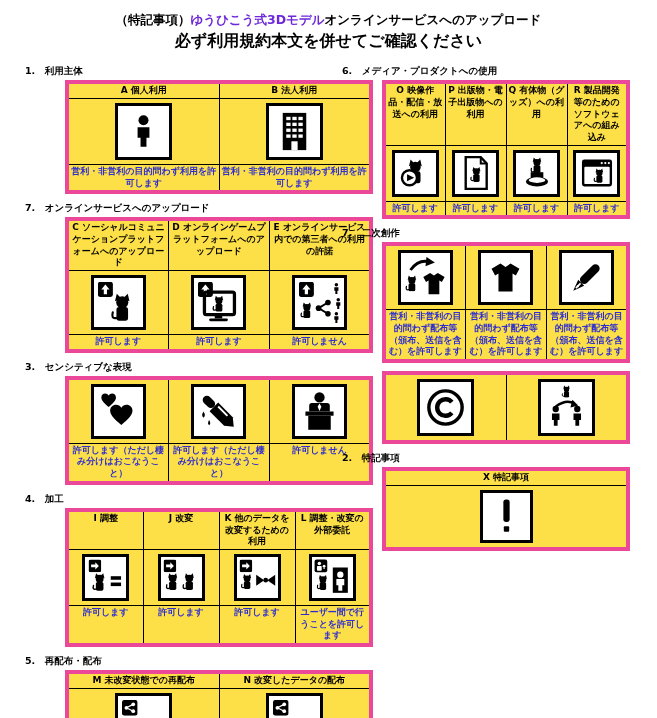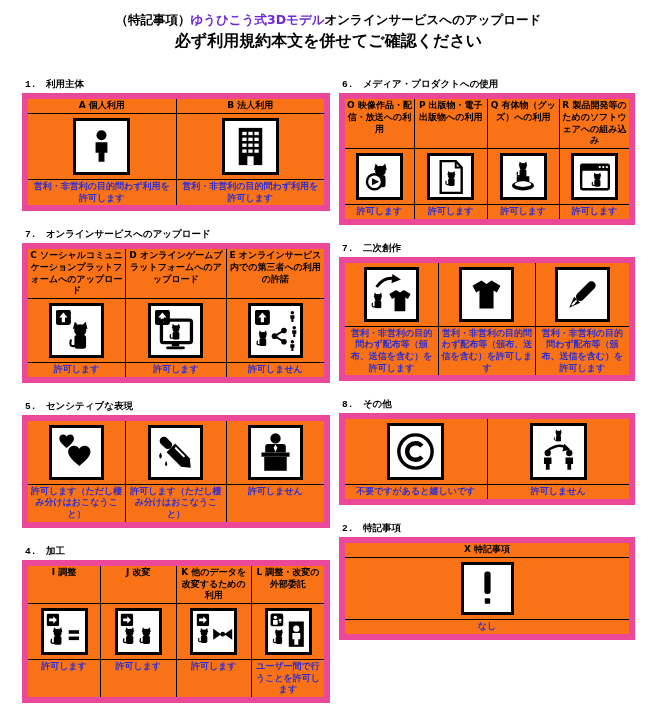--- a/index.html
+++ b/index.html
@@ -5,24 +5,24 @@
   *{box-sizing:border-box;margin:0;padding:0;}
   html,body{background:#fff;}
   body{width:657px;height:718px;overflow:hidden;color:#000;
        font-family:"DejaVu Sans","Liberation Sans",sans-serif;font-weight:bold;}
   .title{text-align:center;font-size:12.5px;margin-top:12px;line-height:1.3;}
   .title .hl{color:#6d28d9;}
   .subtitle{text-align:center;font-size:16px;margin-top:3px;}
   .cols{display:flex;gap:9px;padding:9px 8px 0 22px;align-items:flex-start;}
   .col{flex:0 0 auto;}
   .col.left{width:308px;}
-  .col.right{width:296px;}
+  .col.right{width:248px;}
   .sec{margin-bottom:8px;}
-  .sec-h{font-size:9.5px;margin:17px 0 2px 3px;font-family:Liberation Mono, monospace;}
-  table{width:100%;border-collapse:collapse;border:6px solid #ec4899;table-layout:fixed;background:#f97316;}
+  .sec-h{font-size:9.5px;margin:4px 0 2px 3px;}
+  table{width:100%;border-collapse:collapse;border:4px solid #ec4899;table-layout:fixed;background:#fde047;margin-left:43px;}
   td{border:1px solid #000;text-align:center;padding:1px 2px;font-size:9px;line-height:1.3;}
   tr.hd td{vertical-align:top;}
   tr.ic td{padding:2px 0;}
   tr.st td{color:#2d2dd2;vertical-align:top;}
   .ibox{border:3px solid #000;margin:2px auto;display:flex;align-items:center;justify-content:center;background:#fff;}
   .t2 .ibox{width:57px;height:57px;}
   .t3 .ibox{width:55px;height:55px;}
   .t4 .ibox{width:47px;height:47px;}
   .t1 .ibox{width:53px;height:53px;}
   svg.ig{display:block;color:#000;fill:currentColor;}
@@ -184,21 +184,21 @@
       <tr class="st">
         <td><span>許可します</span></td>
         <td><span>許可します</span></td>
         <td><span>許可しません</span></td>
       </tr>
     </tbody>
         </table>
   </div>
 
   <div class="sec">
-    <div class="sec-h">5.　センシティブな表現</div>
+    <div class="sec-h">3.　センシティブな表現</div>
     <table class="t3">
       <tbody>
       <tr class="ic">
         <td>
                 <div class="ibox">
                   <svg class="ig" viewBox="0 0 48 48">
                     <use href="#s-heart" x="5" y="4" width="17" height="16"></use>
                     <use href="#s-heart" x="14" y="15" width="26" height="25"></use>
                   </svg>
                 </div>
@@ -442,21 +442,20 @@
       <tr class="st">
         <td><span>営利・非営利の目的問わず配布等（頒布、送信を含む）を許可します</span></td>
         <td><span>営利・非営利の目的問わず配布等（頒布、送信を含む）を許可します</span></td>
         <td><span>営利・非営利の目的問わず配布等（頒布、送信を含む）を許可します</span></td>
       </tr>
     </tbody>
         </table>
   </div>
 
   <div class="sec">
-    <div class="sec-h">8.　その他</div>
     <table class="t2">
       <tbody>
       <tr class="ic">
         <td>
                 <div class="ibox">
                   <svg class="ig" viewBox="0 0 48 48">
                     <circle cx="24" cy="24" r="17" fill="none" stroke="currentColor" stroke-width="3.5"></circle>
                     <path d="M30.5 18.5 a8.5 8.5 0 1 0 0 11" fill="none" stroke="currentColor" stroke-width="4.5"></path>
                   </svg>
                 </div>
@@ -466,24 +465,20 @@
                   <svg class="ig" viewBox="0 0 48 48">
                     <use href="#s-cat" x="18.5" y="1" width="11" height="13"></use>
                     <path d="M13 23 Q24 15 32 20" fill="none" stroke="currentColor" stroke-width="2.5"></path>
                     <polygon points="30,16 36,22 28,24"></polygon>
                     <use href="#s-person" x="6" y="22" width="14" height="21"></use>
                     <use href="#s-person" x="28" y="22" width="14" height="21"></use>
                   </svg>
                 </div>
               </td>
       </tr>
-      <tr class="st">
-        <td><span>不要ですがあると嬉しいです</span></td>
-        <td><span>許可しません</span></td>
-      </tr>
     </tbody>
         </table>
   </div>
 
   <div class="sec">
     <div class="sec-h">2.　特記事項</div>
     <table class="t1">
       <tbody>
             <tr class="hd">
         <td><span>X 特記事項</span></td>
@@ -491,21 +486,18 @@
       <tr class="ic">
         <td>
                 <div class="ibox">
                   <svg class="ig" viewBox="0 0 48 48">
                     <rect x="20.5" y="5" width="7" height="25" rx="3"></rect>
                     <rect x="21" y="35" width="6" height="6" rx="1"></rect>
                   </svg>
                 </div>
               </td>
       </tr>
-      <tr class="st">
-        <td><span>なし</span></td>
-      </tr>
     </tbody>
         </table>
   </div>
 
 </div>
 </div>
 
 </body></html>

